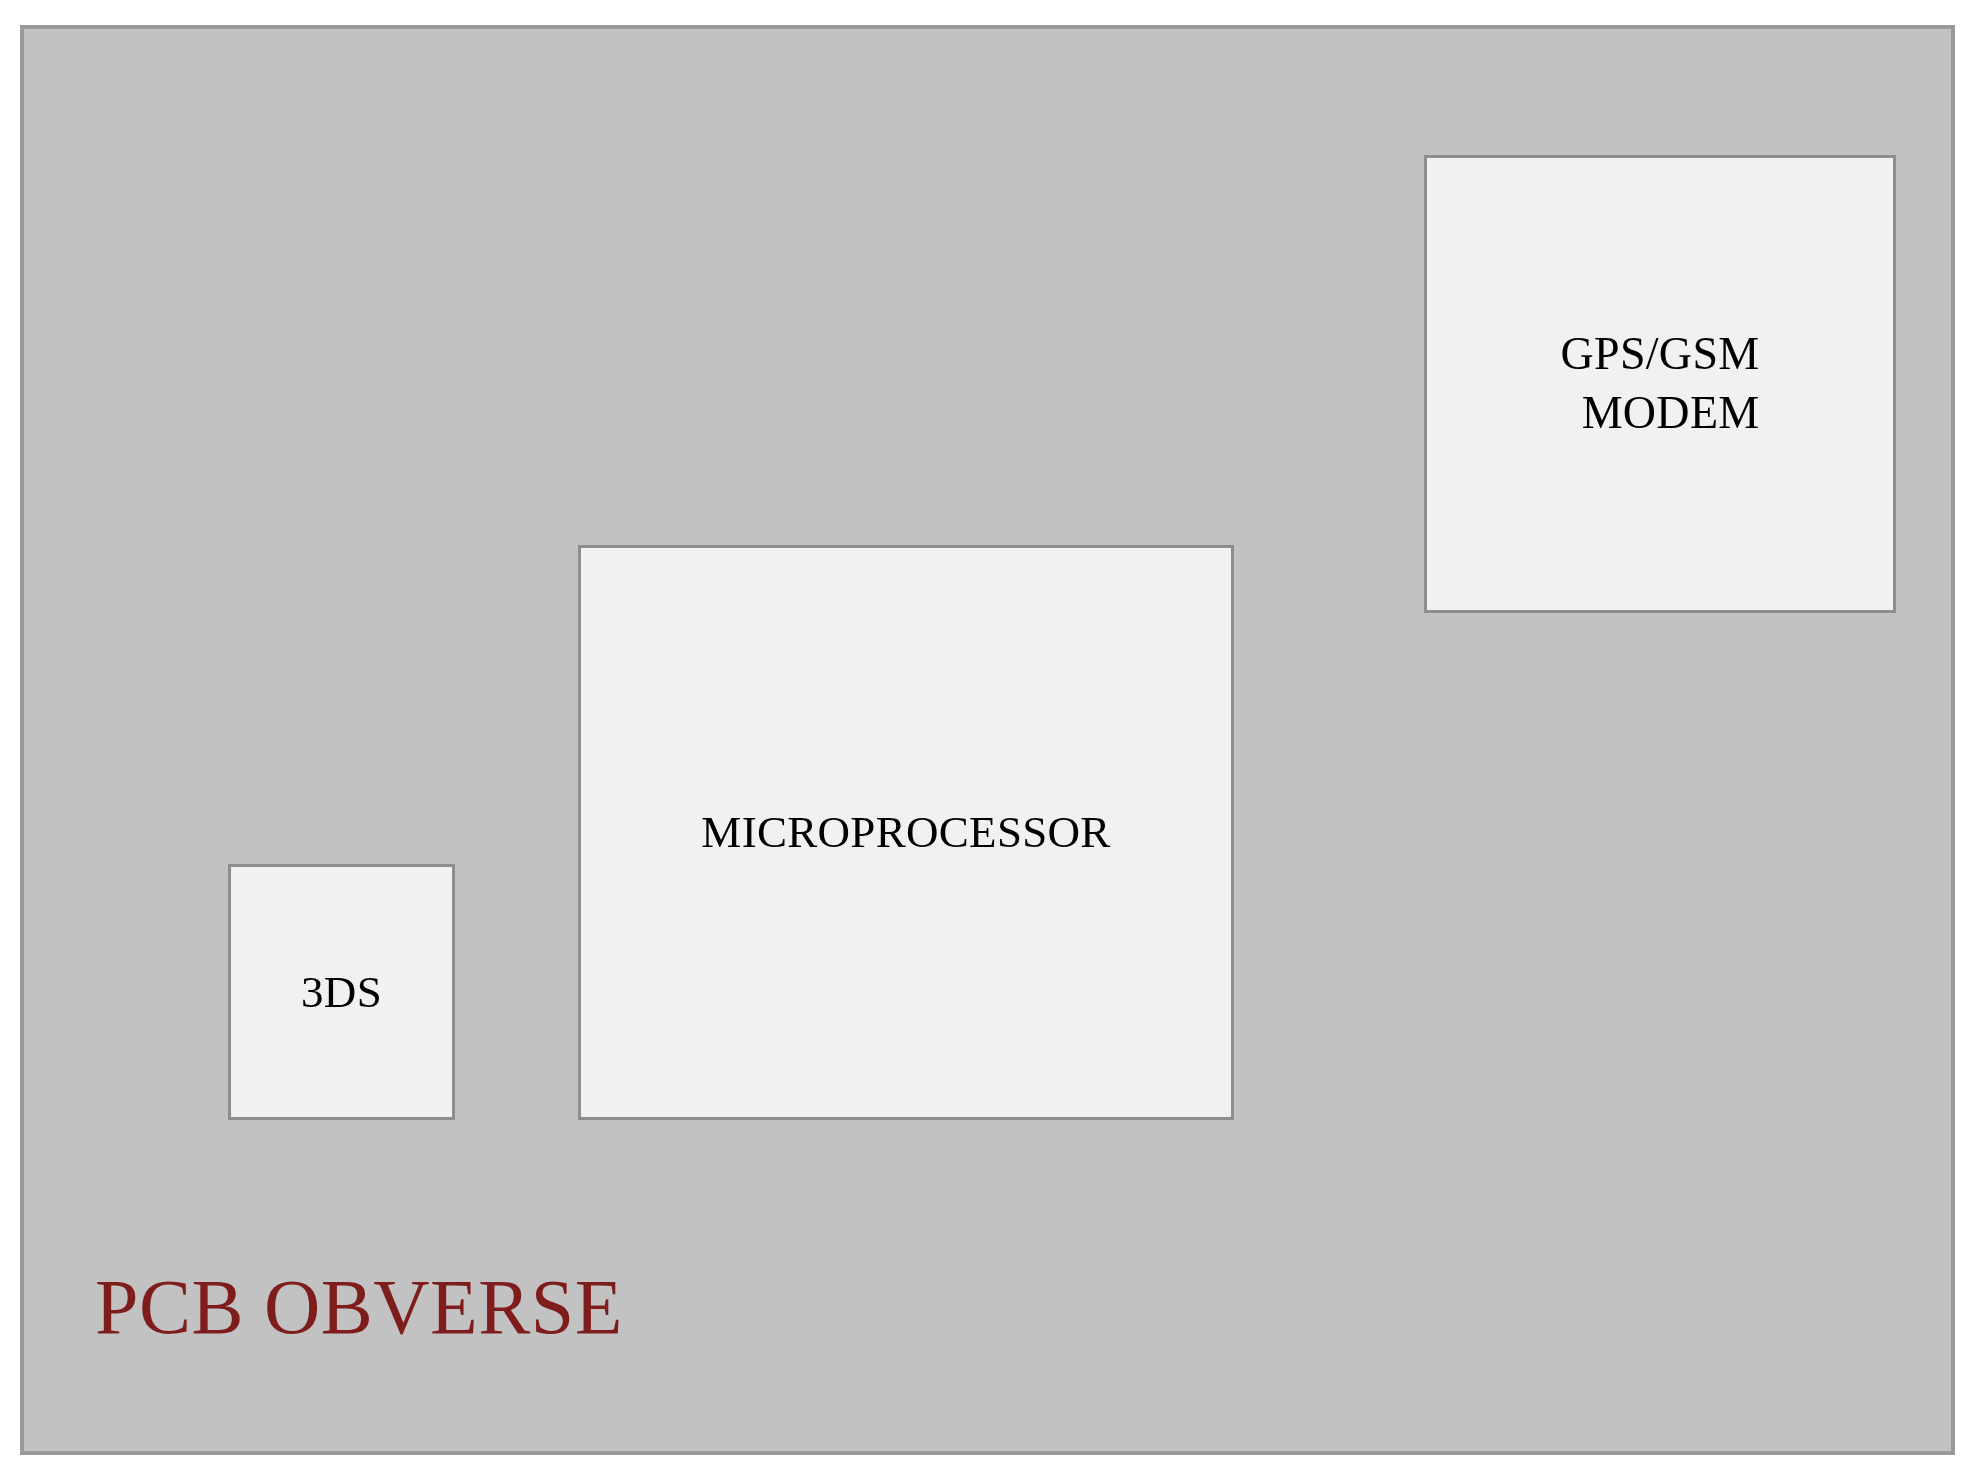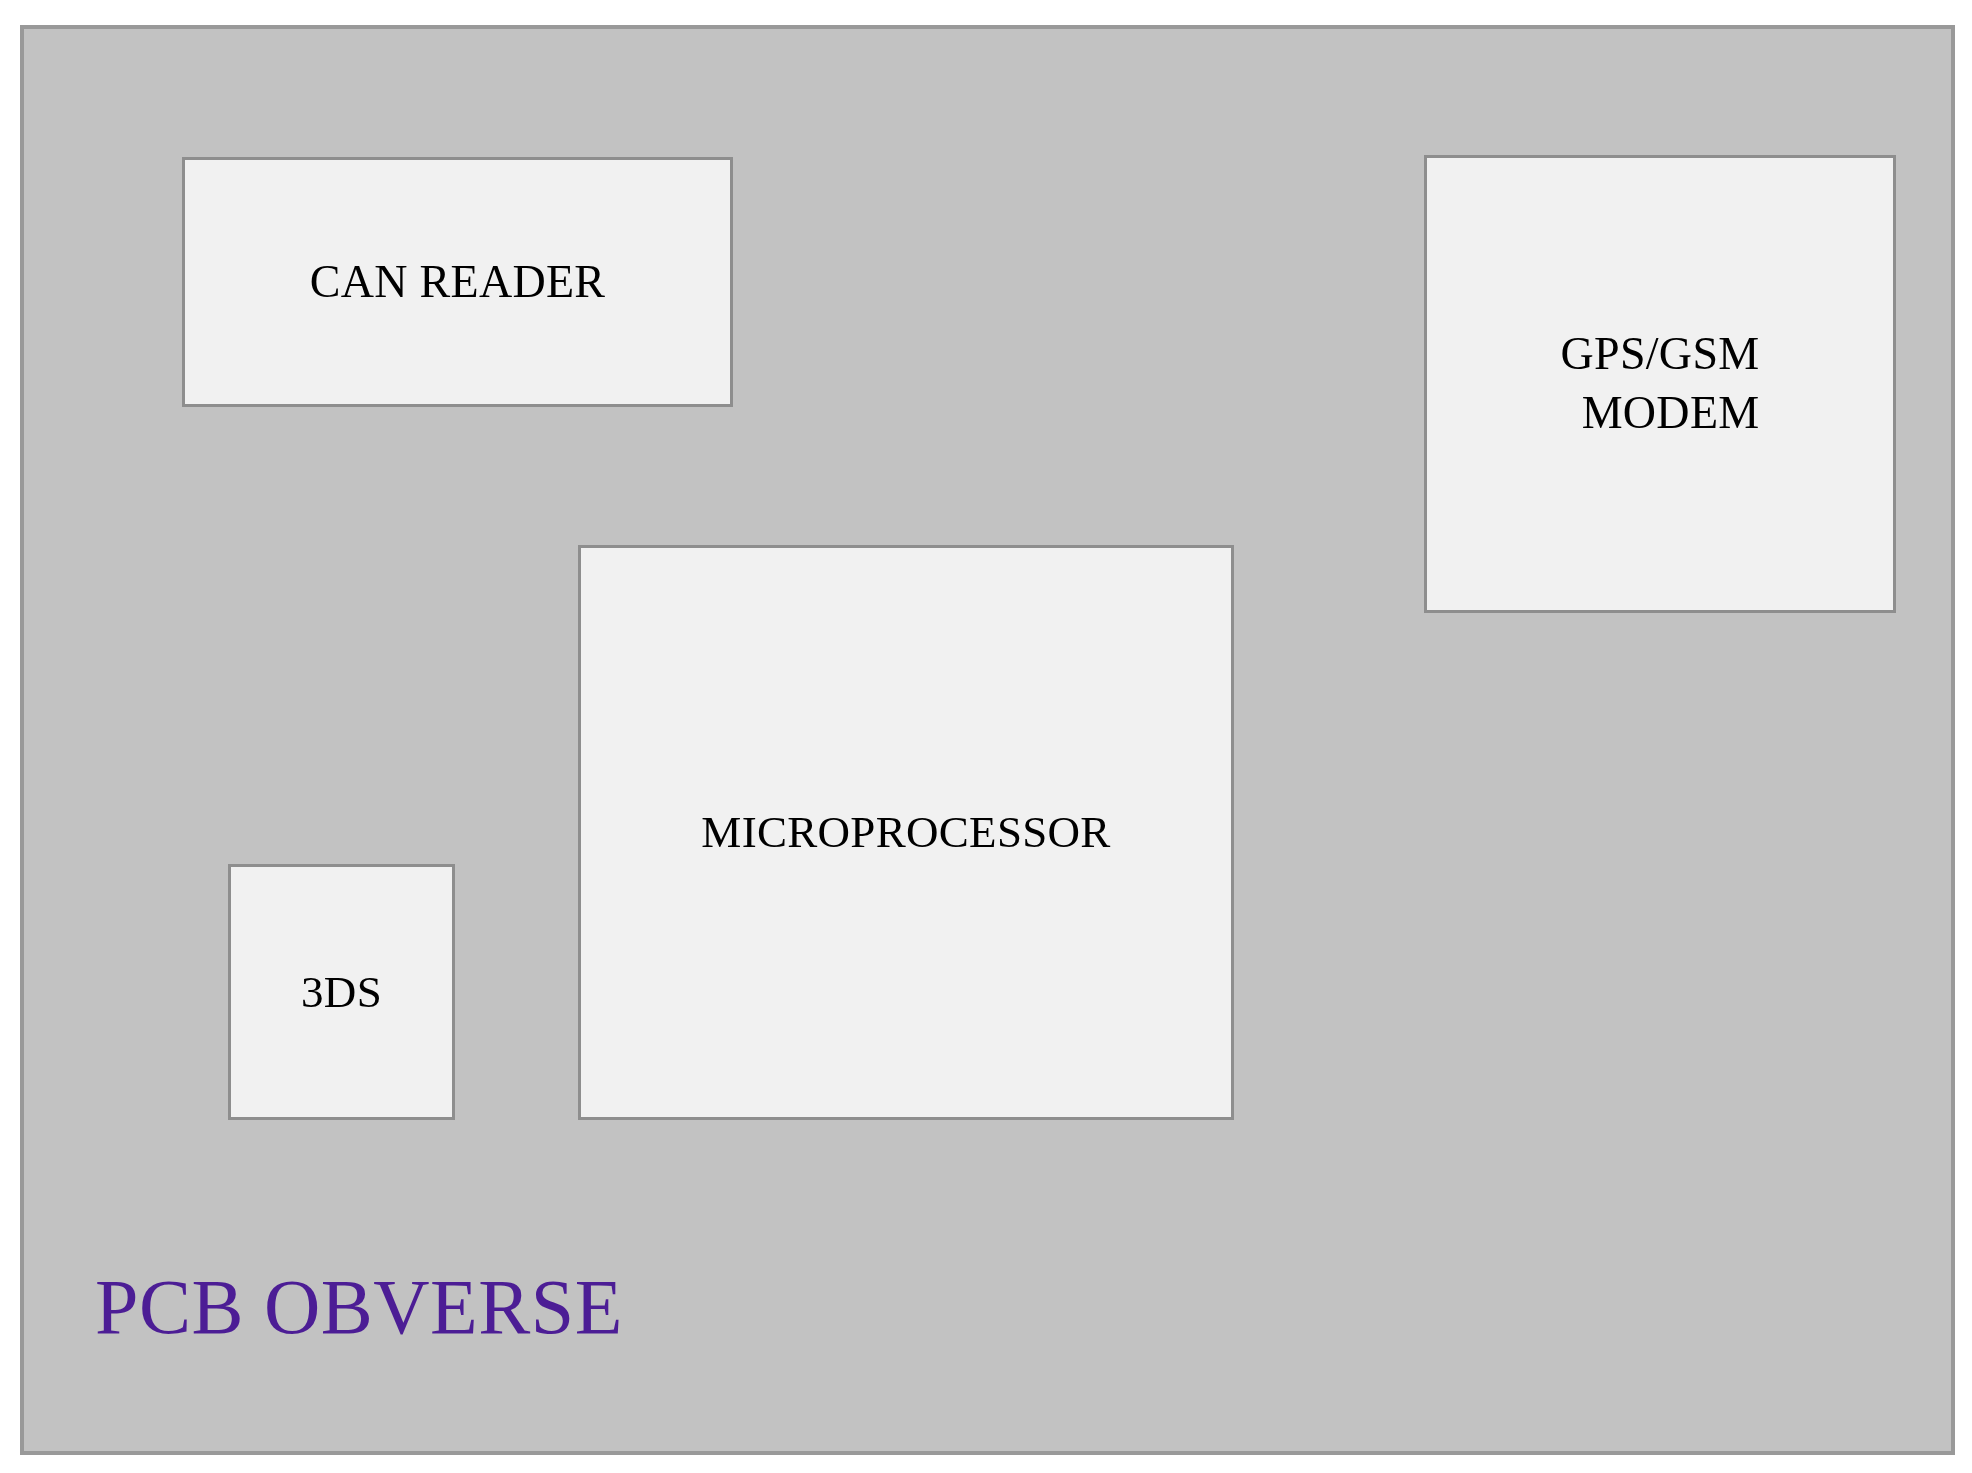--- a/index.html
+++ b/index.html
@@ -89,38 +89,35 @@
   }
   #comp-3ds .component-label { font-size: 45px; }
 
   
   .board-caption {
     position: absolute;
     left: 95px;
     top: 1268px;
     font-size: 78px;
     line-height: 1;
-    color: #4c1d95;
+    color: #7f1d1d;
     letter-spacing: 0.5px;
     white-space: nowrap;
   }
 </style>
 </head>
 <body>
 
 <div id="stage">
 
   <div class="pcb-board">
 
     
   </div>
 
-  <div class="component" id="comp-can-reader">
-    <span class="component-label">CAN READER</span>
-  </div>
 
   <div class="component" id="comp-gps-gsm-modem">
     <span class="component-label">GPS/GSM
 MODEM</span>
   </div>
 
   <div class="component" id="comp-microprocessor">
     <span class="component-label">MICROPROCESSOR</span>
   </div>
 

